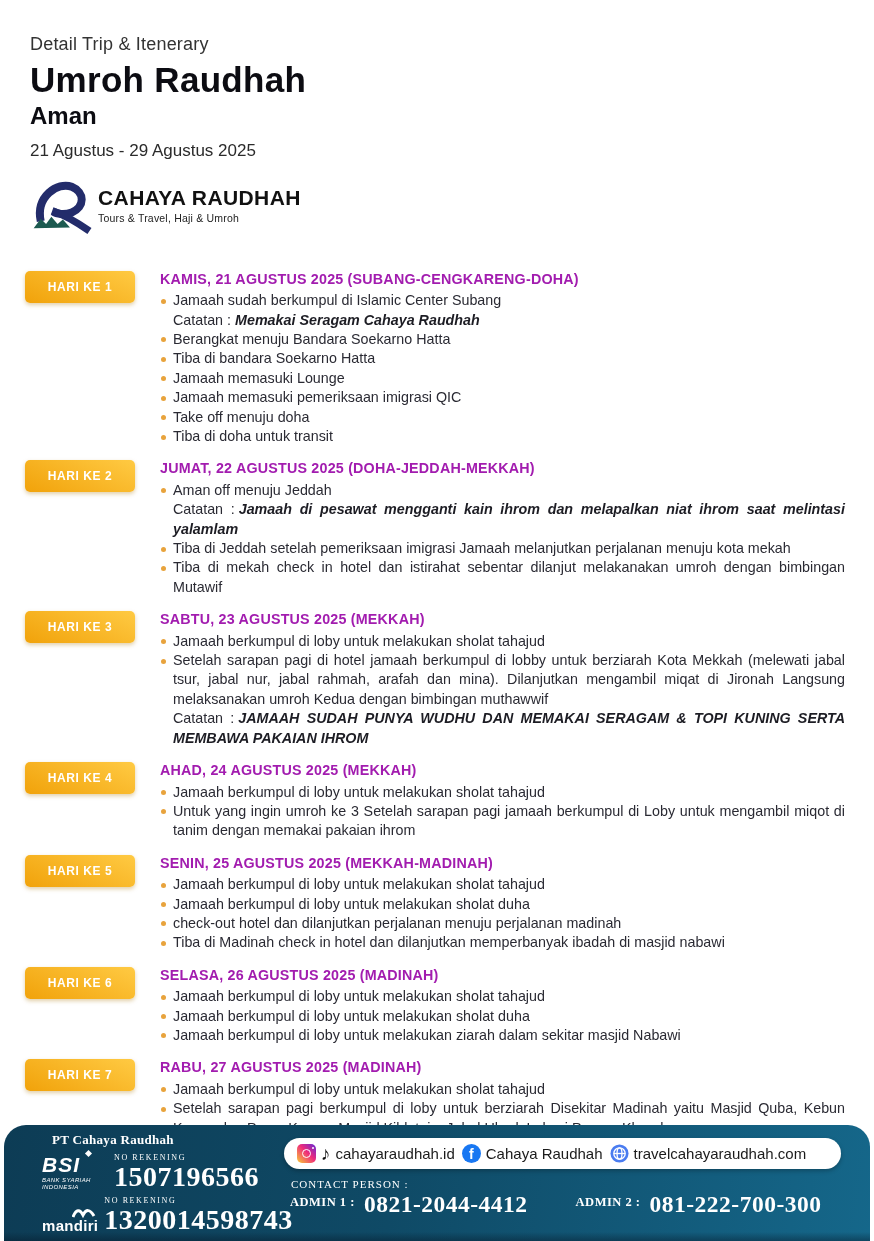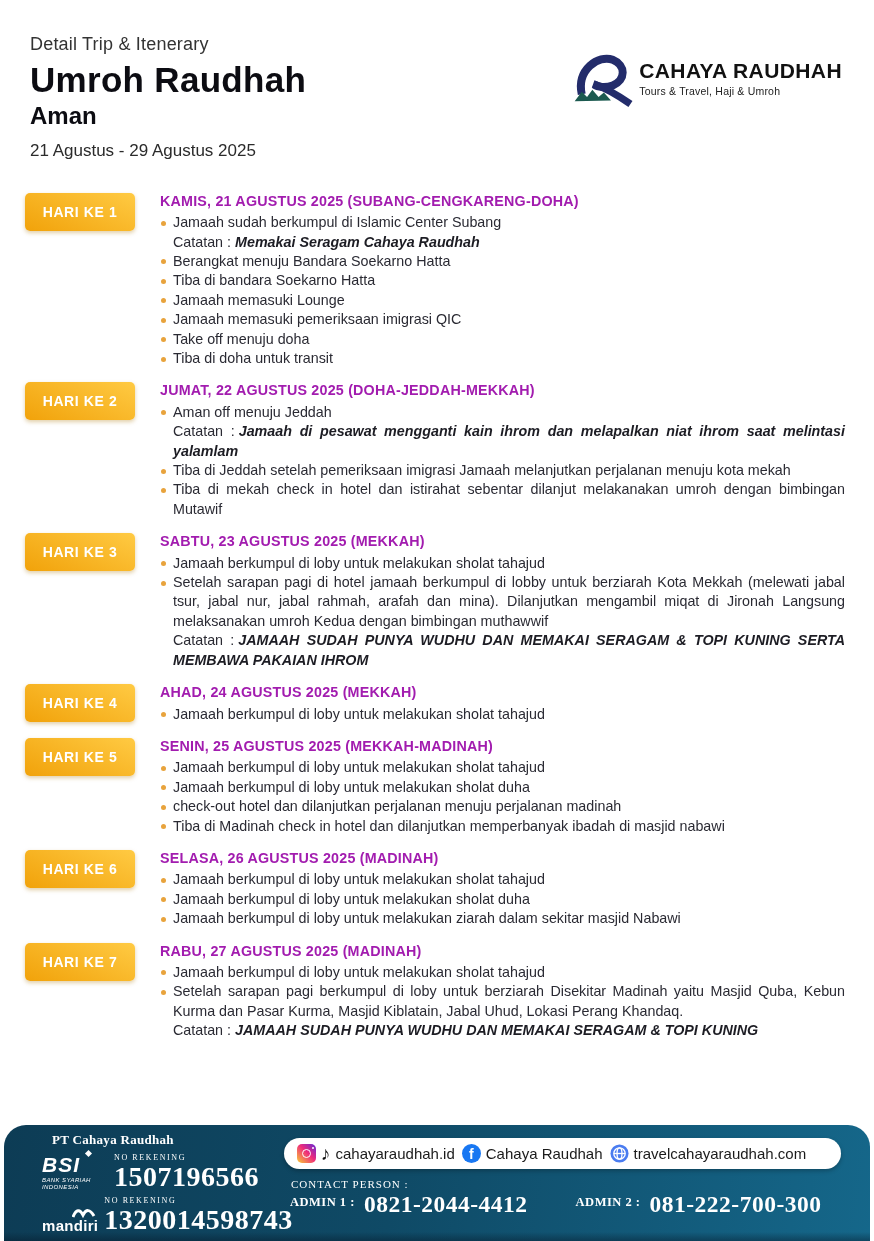--- a/index.html
+++ b/index.html
@@ -2,38 +2,38 @@
 <html lang="id"><head>
 <meta charset="utf-8">
 <style>
   html,body{margin:0;padding:0;}
   body{
     width:874px;height:1241px;position:relative;overflow:hidden;
     background:#ffffff;color:#26262e;
     font-family:"Liberation Sans", sans-serif;
   }
   
-  .page-header{padding:34px 30px 0 30px;display:flex;justify-content:space-between;align-items:flex-start;}
+  .page-header{padding:34px 30px 0 30px;display:flex;justify-content:space-between;align-items:flex-start;flex-direction:column;}
   .doc-subtitle{font-size:18px;font-weight:500;color:#333;letter-spacing:.2px;}
   .doc-title{font-size:35px;font-weight:700;color:#0c0c12;margin:7px 0 0;line-height:1.05;letter-spacing:.3px;}
   .doc-title2{font-size:24px;font-weight:700;color:#0c0c12;margin:3px 0 0;}
   .doc-date{font-size:17px;color:#2b2b2b;margin-top:11px;}
   .brand{display:flex;align-items:flex-start;margin-top:16px;margin-right:2px;}
   .brand-mark{width:64px;height:62px;flex:0 0 auto;}
   .brand-text{margin-left:4px;margin-top:10px;}
   .brand-name{font-size:21px;font-weight:700;color:#111;letter-spacing:.4px;line-height:1;}
   .brand-tagline{font-size:10.5px;color:#222;margin-top:4px;letter-spacing:.2px;}
   
   .days{margin-top:31px;}
   .day{position:relative;margin-bottom:13px;}
   .badge{
-    position:absolute;left:25px;top:1px;width:110px;height:38px;border-radius:5px;
+    position:absolute;left:25px;top:1px;width:110px;height:32px;border-radius:5px;
     background:linear-gradient(205deg,#ffca43 0%,#f1a20a 100%);
     box-shadow:0 2px 4px rgba(170,115,0,.35);
-    color:#fff;font-weight:700;font-size:14px;letter-spacing:.6px;
+    color:#fff;font-weight:700;font-size:12px;letter-spacing:.6px;
     display:flex;align-items:center;justify-content:center;
   }
   .day-content{margin:0 29px 0 160px;}
   .day-title{font-size:14.3px;font-weight:700;color:#a21caf;margin:0 0 2px;letter-spacing:.2px;line-height:19.4px;}
   .items{list-style:none;margin:0;padding:0;}
   .item{position:relative;padding-left:13px;font-size:14.3px;line-height:19.4px;color:#2a2a33;text-align:justify;}
   .dot{position:absolute;left:1px;top:7.5px;width:5px;height:5px;border-radius:50%;background:#e8a33c;}
   .note{display:block;}
   .note-text{font-weight:700;font-style:italic;color:#1d1d24;margin-left:4px;}
   
@@ -219,20 +219,25 @@
     </div>
     <div class="day-content">
       <h3 class="day-title">AHAD, 24 AGUSTUS 2025 (MEKKAH)</h3>
       <ul class="items">
   <li class="item">
     <span class="dot"></span>
     <span class="item-text">Jamaah berkumpul di loby untuk melakukan sholat tahajud</span>
     
   </li>
 
+  <li class="item">
+    <span class="dot"></span>
+    <span class="item-text">Untuk yang ingin umroh ke 3 Setelah sarapan pagi jamaah berkumpul di Loby untuk mengambil miqot di tanim dengan memakai pakaian ihrom</span>
+    
+  </li>
 </ul>
     </div>
   </section>
 
   <section class="day">
     <div class="badge">
       <span>HARI KE 5</span>
     </div>
     <div class="day-content">
       <h3 class="day-title">SENIN, 25 AGUSTUS 2025 (MEKKAH-MADINAH)</h3>

